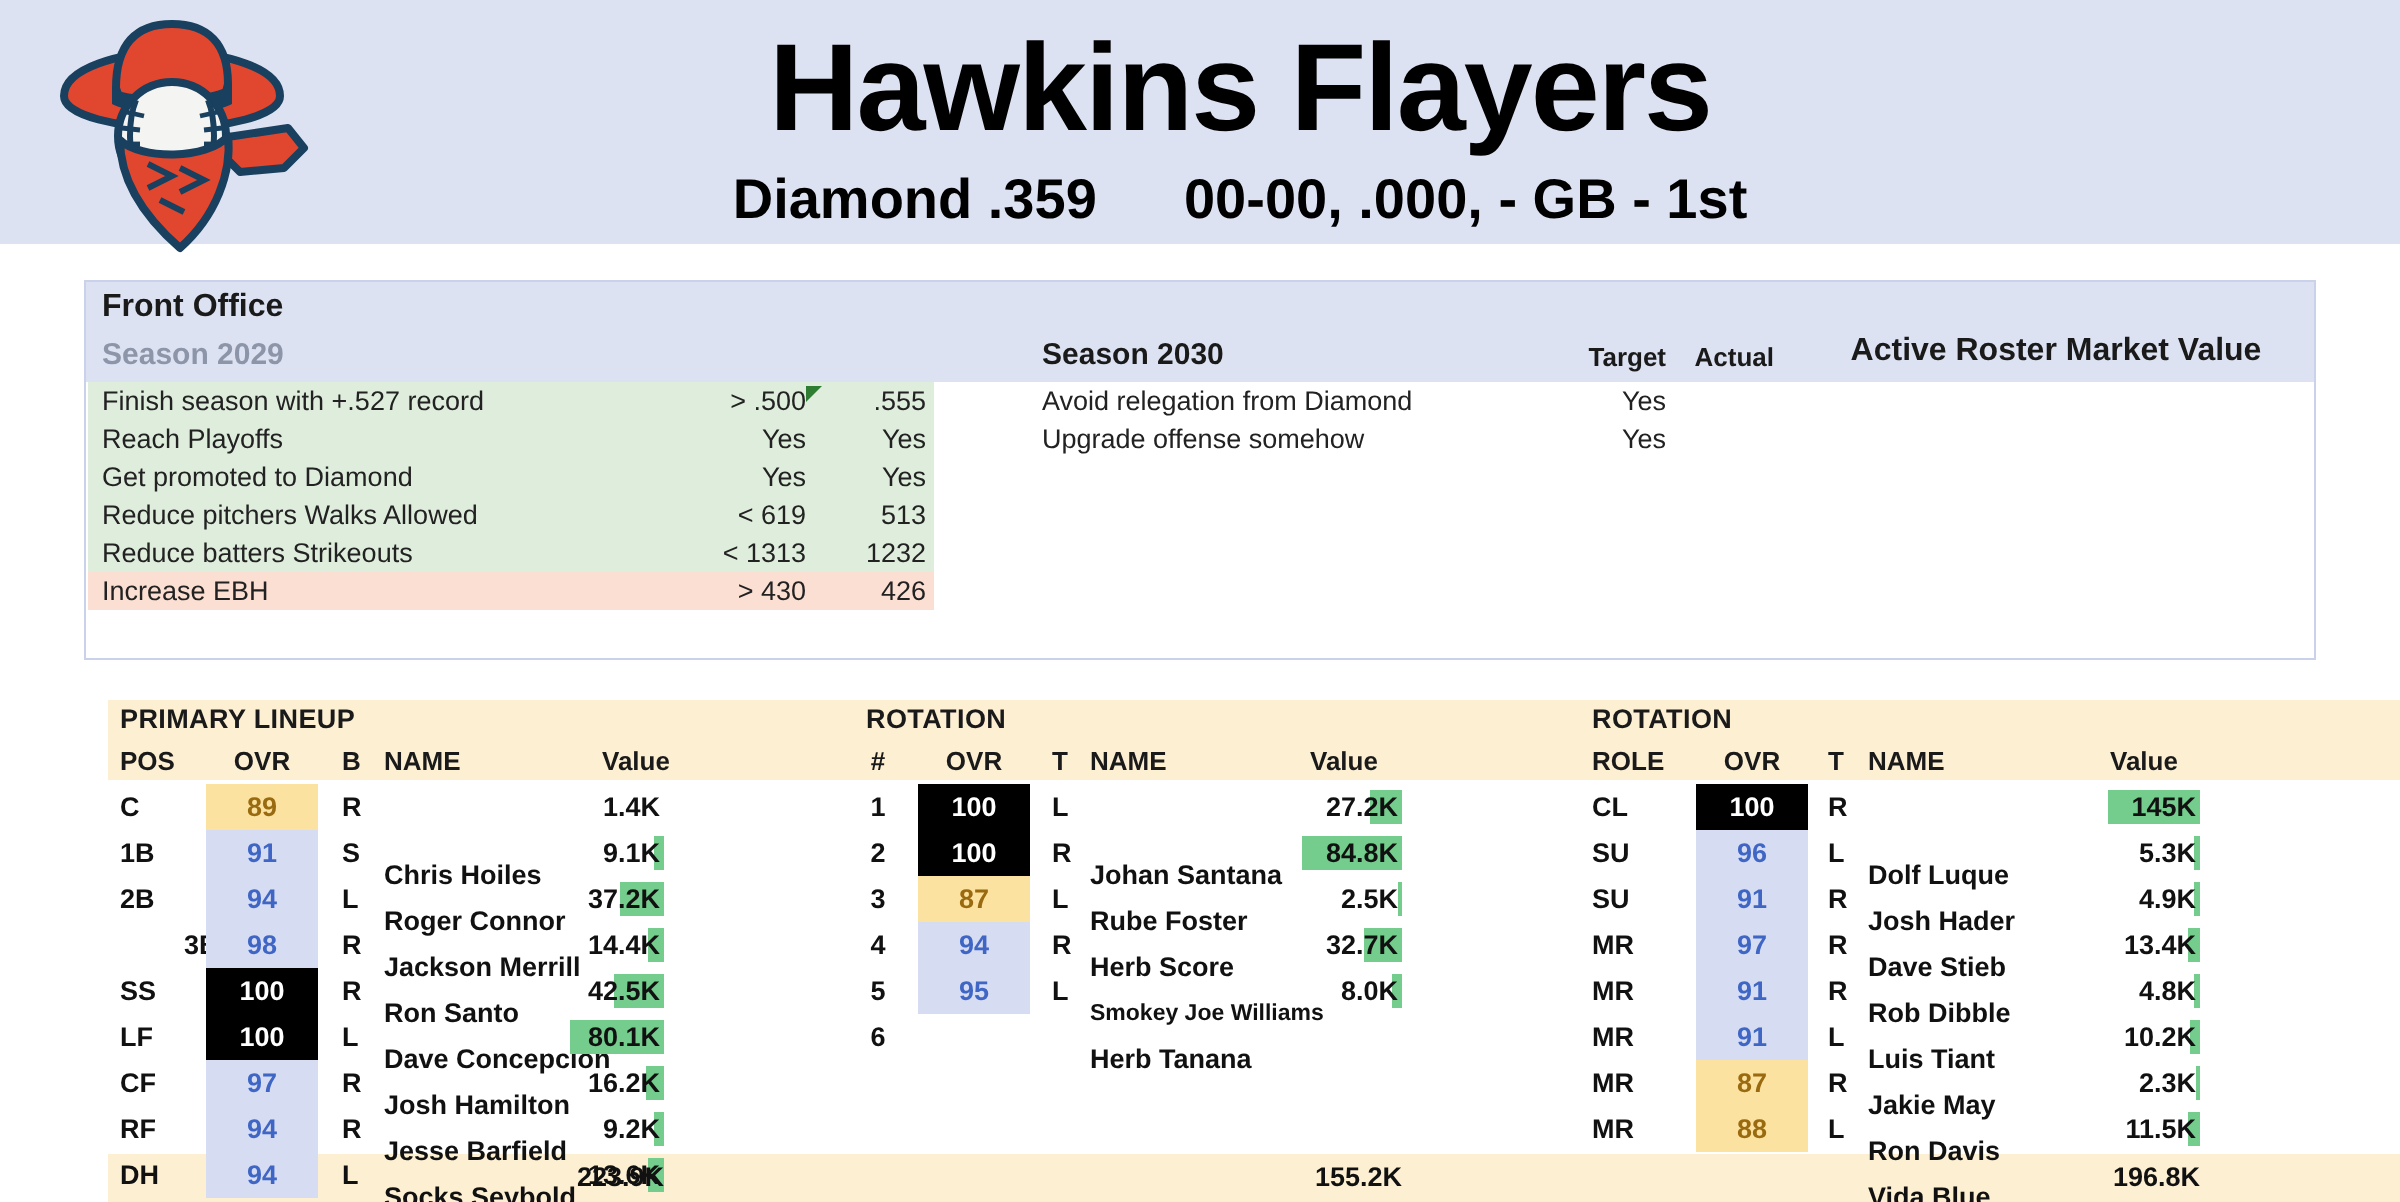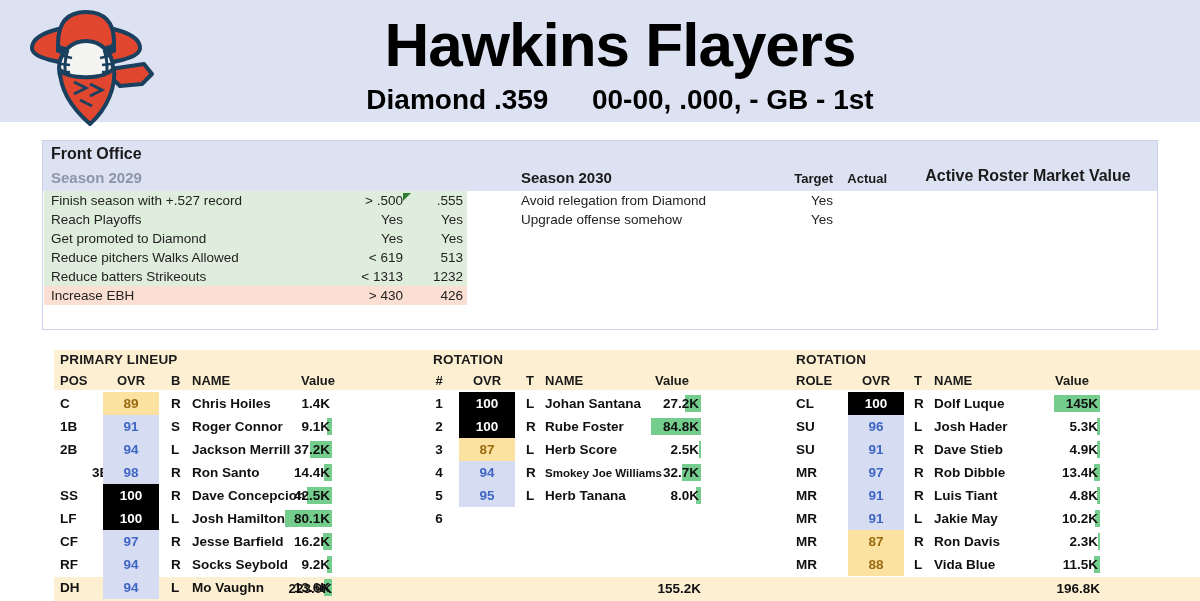--- a/index.html
+++ b/index.html
@@ -171,21 +171,21 @@
   .row {
     position: relative;
     height: 23px;
     font-size: 13.5px;
     color: #111;
   }
 
   .cell { position: absolute; top: 4px; }
   .c-pos  { font-weight: bold; }
   .c-hand { font-weight: bold; }
-  .c-name { font-weight: bold; white-space: nowrap; }
+  .c-name { font-weight: bold; white-space: nowrap; margin-top: 34px; }
   .c-name.small { font-size: 11.5px; top: 6px; }
 
   .ovr {
     position: absolute; top: 0;
     height: 23px; line-height: 23px;
     text-align: center;
     font-size: 13.5px; font-weight: bold;
   }
   .ovr.t100 { background: #000000; color: #ffffff; }
   .ovr.t90  { background: #d6ddf2; color: #3f66c4; }

